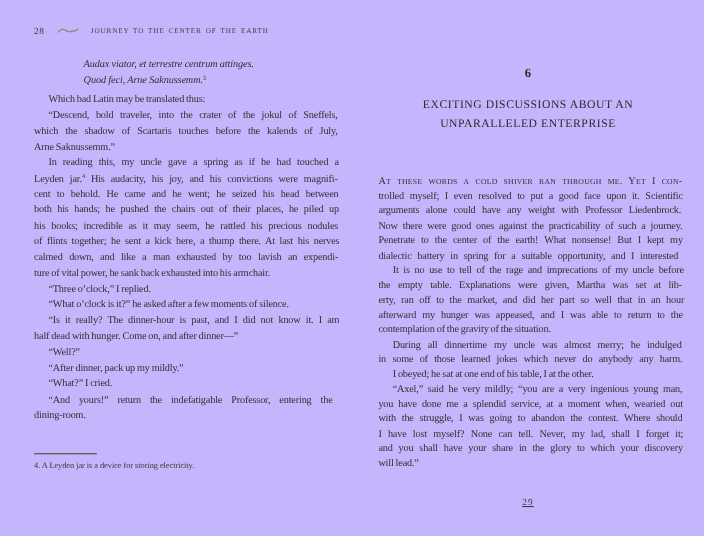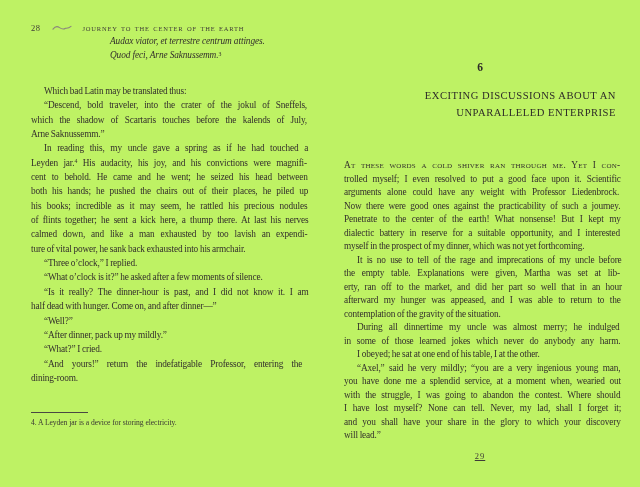--- a/index.html
+++ b/index.html
@@ -1,53 +1,53 @@
 <!DOCTYPE html>
 <html><head>
 <meta charset="utf-8">
 <style>
   html,body{margin:0;padding:0;background:#ffffff;}
   .spread{
     position:relative;width:640px;height:487px;
-    background:#bef264;color:#332f2c;
+    background:#c4b5fd;color:#332f2c;
     font-family:"Liberation Serif", serif;
     overflow:hidden;
   }
   
   .running-header{
     position:absolute;left:31px;top:23px;width:272px;
     display:flex;align-items:center;
   }
   .folio-head{font-size:8.5px;letter-spacing:.5px;color:#3f3c38;margin-right:11px;}
   .ornament{margin-right:11px;display:inline-flex;align-items:center;}
   .running-title{
     font-size:6.5px;letter-spacing:.8px;word-spacing:1.2px;
     color:#3f3c38;text-transform:uppercase;
   }
   .epigraph{
-    position:absolute;left:76px;top:34px;width:220px;
-    font-size:9.3px;line-height:14.2px;letter-spacing:-.1px;margin-left:34px;
+    position:absolute;left:76px;top:52px;width:220px;
+    font-size:9.3px;line-height:14.2px;letter-spacing:-.1px;
   }
   .body-left{
     position:absolute;left:31px;top:84px;width:272px;
     font-size:9.3px;line-height:14.35px;letter-spacing:-.15px;word-spacing:-.4px;
   }
   .fn-rule{position:absolute;left:31px;top:412px;width:57px;height:1px;background:#4a4743;}
   .footnotes{
     position:absolute;left:31px;top:417px;width:280px;
     font-size:7.6px;line-height:11.2px;letter-spacing:-.05px;color:#3a3733;
   }
   
   .chapter-number{
     position:absolute;left:344px;top:61px;width:272px;
     text-align:center;font-size:11.5px;font-weight:bold;color:#2e2b28;
   }
   .chapter-title{
     position:absolute;left:344px;top:87px;width:272px;
-    text-align:right;font-size:10.6px;line-height:17px;letter-spacing:.5px;
+    text-align:center;font-size:10.6px;line-height:17px;letter-spacing:.5px;
     color:#2e2b28;
   }
   .body-right{
     position:absolute;left:344px;top:159px;width:272px;
     font-size:9.3px;line-height:13.5px;letter-spacing:-.15px;word-spacing:-.4px;
   }
   .folio-bottom{
     position:absolute;left:344px;top:451px;width:272px;
     text-align:center;font-size:8.5px;letter-spacing:1px;color:#3f3c38;text-decoration:underline;
   }
@@ -116,22 +116,21 @@
       <div>EXCITING DISCUSSIONS ABOUT AN</div>
       <div>UNPARALLELED ENTERPRISE</div>
     </div>
 
     <div class="body-right" id="body-right">
         <div class="line"><span class="inner" style="word-spacing: 2.9px; text-align: center;"><span class="sc">At these words a cold shiver ran through me. Yet I con-</span></span></div>
         <div class="line"><span class="inner" style="word-spacing: 3.01px;">trolled myself; I even resolved to put a good face upon it. Scientific</span></div>
         <div class="line"><span class="inner" style="word-spacing: 3.72px;">arguments alone could have any weight with Professor Liedenbrock.</span></div>
         <div class="line"><span class="inner" style="word-spacing: 2.29px;">Now there were good ones against the practicability of such a journey.</span></div>
         <div class="line"><span class="inner" style="word-spacing: 3.38px;">Penetrate to the center of the earth! What nonsense! But I kept my</span></div>
-        <div class="line"><span class="inner" style="word-spacing: 3.07px;">dialectic battery in reserve for a suitable opportunity, and I interested</span></div>
-        <div class="line"><span class="inner">myself in the prospect of my dinner, which was not yet forthcoming.</span></div>
+        <div class="line"><span class="inner" style="word-spacing: 3.07px;">dialectic battery in spring for a suitable opportunity, and I interested</span></div>
         <div class="line ind"><span class="inner" style="word-spacing: 2.11px;">It is no use to tell of the rage and imprecations of my uncle before</span></div>
         <div class="line"><span class="inner" style="word-spacing: 4.65px;">the empty table. Explanations were given, Martha was set at lib-</span></div>
         <div class="line"><span class="inner" style="word-spacing: 3.01px;">erty, ran off to the market, and did her part so well that in an hour</span></div>
         <div class="line"><span class="inner" style="word-spacing: 3.33px;">afterward my hunger was appeased, and I was able to return to the</span></div>
         <div class="line"><span class="inner">contemplation of the gravity of the situation.</span></div>
         <div class="line ind"><span class="inner" style="word-spacing: 4.16px;">During all dinnertime my uncle was almost merry; he indulged</span></div>
         <div class="line"><span class="inner" style="word-spacing: 3.6px;">in some of those learned jokes which never do anybody any harm.</span></div>
         <div class="line ind"><span class="inner">I obeyed; he sat at one end of his table, I at the other.</span></div>
         <div class="line ind"><span class="inner" style="word-spacing: 2.18px;">“Axel,” said he very mildly; “you are a very ingenious young man,</span></div>
         <div class="line"><span class="inner" style="word-spacing: 2.38px;">you have done me a splendid service, at a moment when, wearied out</span></div>

